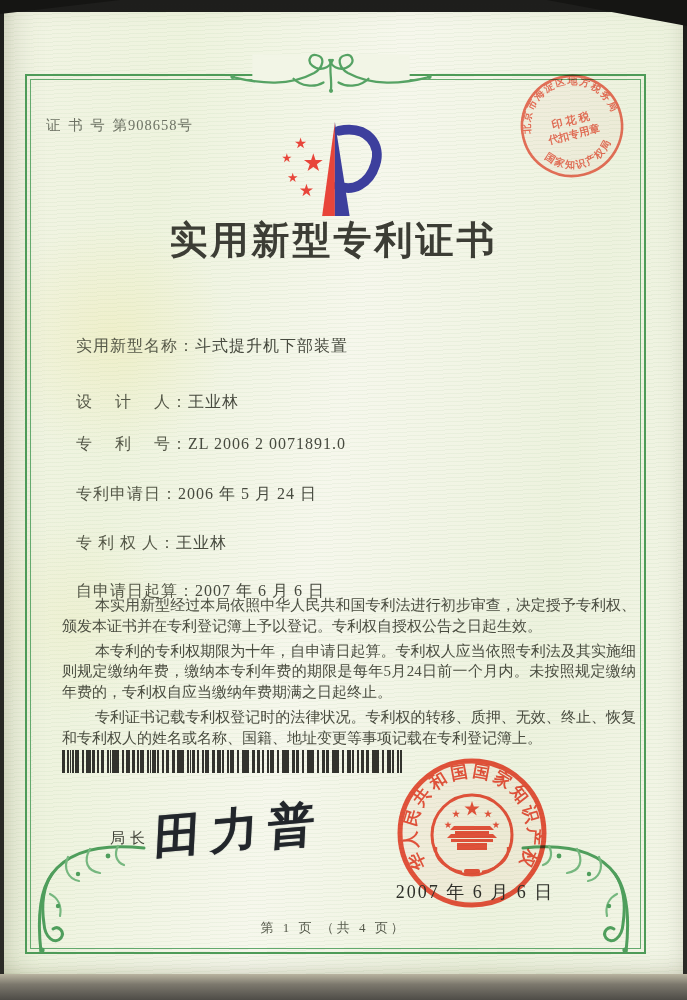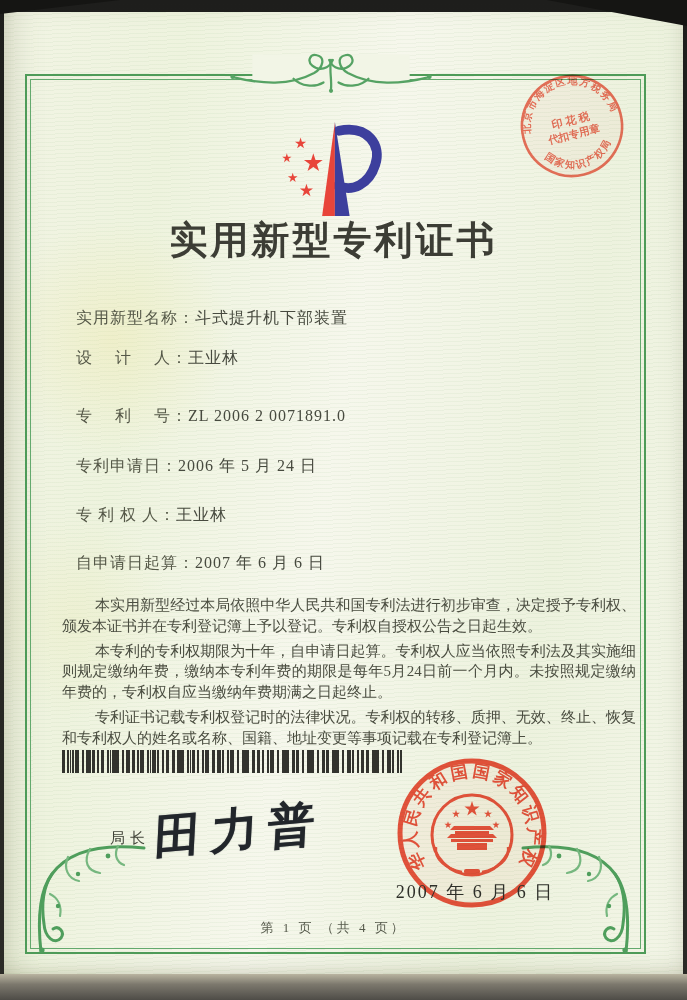--- a/index.html
+++ b/index.html
@@ -34,24 +34,24 @@
   .cert-no{position:absolute;left:42px;top:104px;font-size:14.5px;color:#6d7264;
            letter-spacing:2px;}
   .cert-no .num{letter-spacing:1px;}
   .logo{position:absolute;left:274px;top:106px;width:104px;height:104px;}
   .tax-stamp{position:absolute;left:508px;top:54px;width:120px;height:120px;
              transform:rotate(-14deg);mix-blend-mode:multiply;opacity:.85;}
   .page-title{position:absolute;left:21px;top:203px;width:617px;text-align:center;
               font-size:38px;font-weight:600;color:#3c3d35;letter-spacing:3px;}
   
   .field{position:absolute;left:72px;font-size:16px;color:#4d5045;letter-spacing:1px;
-         white-space:pre;}
+         white-space:pre;margin-top:28px;}
   .field .lab{color:#555848;}
   .field .val{color:#474a3f;}
-  .f0{top:296px}.f1{top:336px}.f2{top:394px}.f3{top:444px}.f4{top:493px}.f5{top:541px}
+  .f0{top:296px}.f1{top:352px}.f2{top:394px}.f3{top:444px}.f4{top:493px}.f5{top:541px}
   
   .body-text{position:absolute;left:54px;top:579px;width:582px;font-size:15px;
              line-height:20.8px;color:#4a4d40;text-align:justify;}
   .body-text p{margin:4px;text-indent:2.2em;}
   
   .barcode{position:absolute;left:58px;top:738px;width:340px;height:23px;opacity:.92;
     background:
       repeating-linear-gradient(90deg,#23231f 0 2px,transparent 2px 5px),
       repeating-linear-gradient(90deg,#23231f 0 1px,transparent 1px 8px),
       repeating-linear-gradient(90deg,#23231f 0 3px,transparent 3px 13px);}
@@ -130,20 +130,24 @@
         </g>
         <g fill="#4f9e5c">
           <circle cx="80" cy="22" r="2.4"></circle>
             <circle cx="50" cy="40" r="2.2"></circle>
           <circle cx="30" cy="72" r="2.2"></circle>
             <circle cx="14" cy="116" r="2.6"></circle>
         </g>
       </svg>
     </div>
 
+    <div class="cert-no">
+      <span>证 书 号</span>
+      <span class="num">第908658号</span>
+    </div>
 
     <div class="logo">
       <svg width="104" height="104" viewBox="0 0 106 106">
         <defs>
           <path id="st5" d="M0,-1 L0.2245,-0.309 L0.951,-0.309 L0.3633,0.118 L0.5878,0.809 L0,0.382 L-0.5878,0.809 L-0.3633,0.118 L-0.951,-0.309 L-0.2245,-0.309 Z"></path>
         </defs>
         <path d="M62,13 C92,7 106,28 99,48 C93,67 76,76 61,69" fill="none" stroke="#3d3f9d" stroke-width="10" stroke-linecap="round"></path>
         <polygon points="58,4 45,100 58,100" fill="#e8453a"></polygon>
         <polygon points="58,4 58,100 73,100" fill="#3d3f9d"></polygon>
         <g fill="#e8453a">

